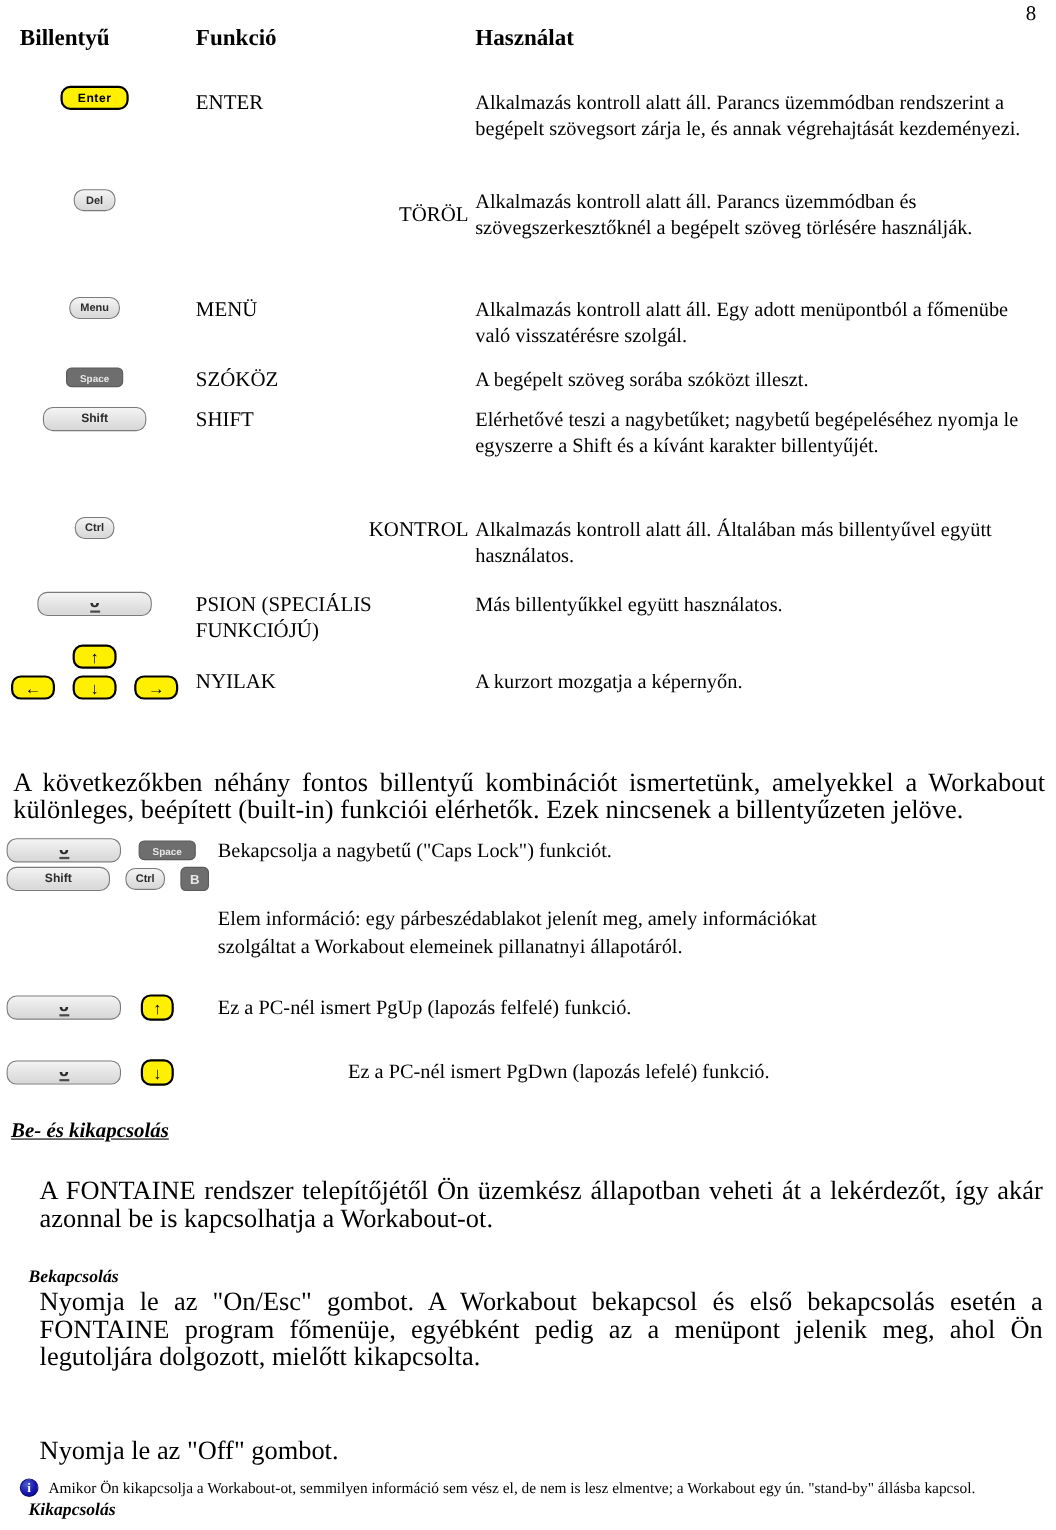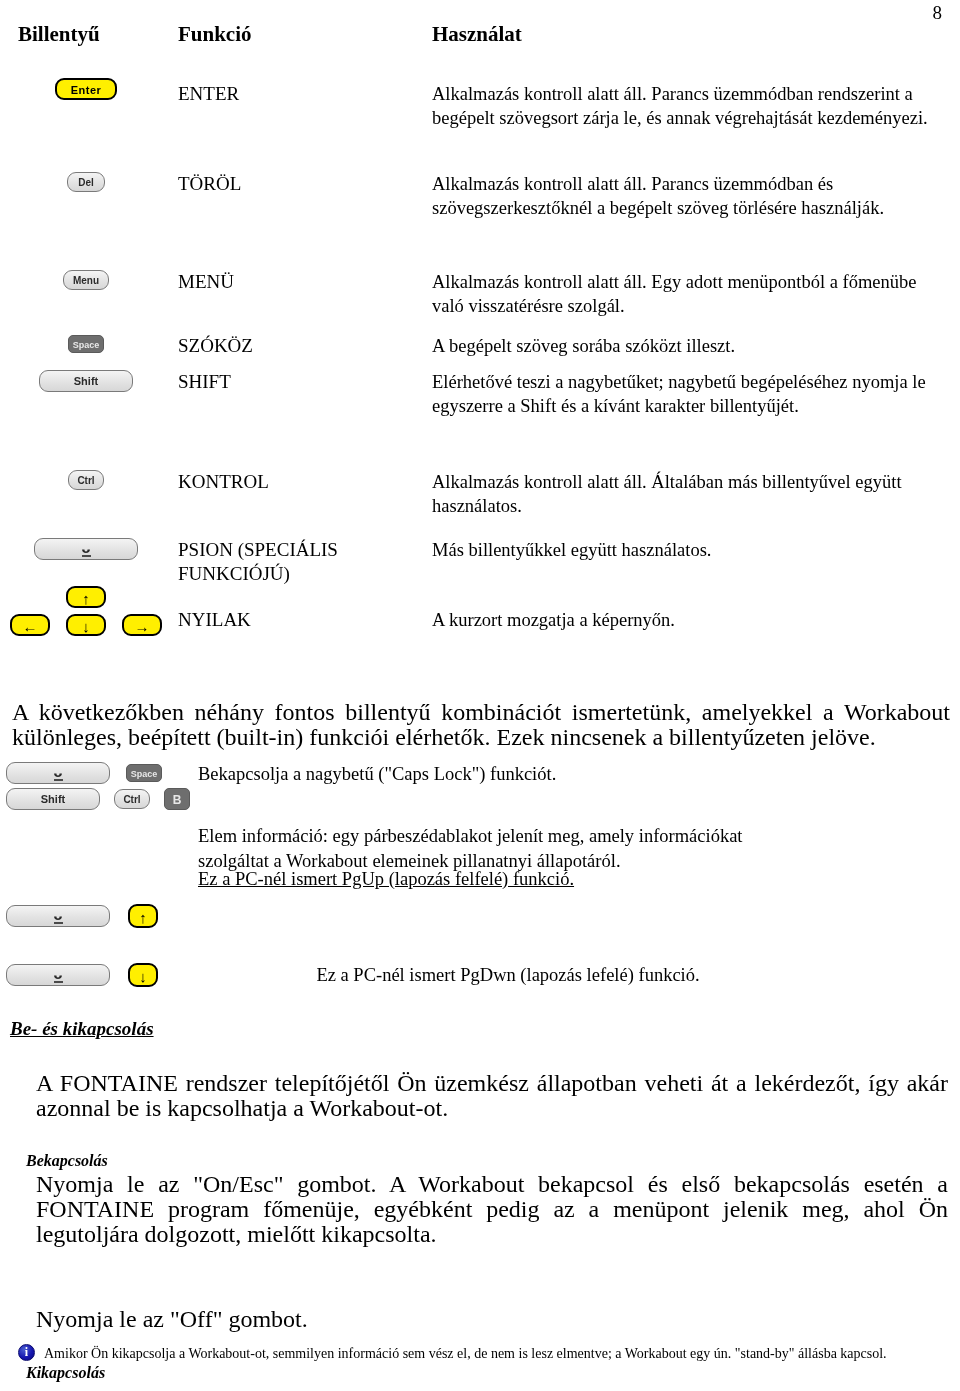--- a/index.html
+++ b/index.html
@@ -52,21 +52,21 @@
     border: 1px solid #5a5a5a;
     border-radius: 5px;
     color: #e8e8e8;
   }
 
   
   .k-enter { width: 62px; height: 22px; font-size: 11px; padding-top: 5px; letter-spacing: .5px; }
   .k-del   { width: 38px; height: 20px; font-size: 10px; padding-top: 5px; }
   .k-menu  { width: 46px; height: 20px; font-size: 10px; padding-top: 5px; }
   .k-ctrl  { width: 36px; height: 20px; font-size: 10px; padding-top: 5px; }
-  .k-space { width: 36px; height: 18px; font-size: 9px;  padding-top: 5px; }
+  .k-space { width: 52px; height: 18px; font-size: 9px;  padding-top: 5px; }
   .k-shift { width: 94px; height: 22px; font-size: 11px; padding-top: 5px; }
   .k-psion { width: 104px; height: 22px; font-size: 11px; padding-top: 2px; position: relative; }
   .k-arrow { width: 40px; height: 22px; font-size: 15px; padding-top: 3px; }
   .k-arrow-sm { width: 30px; height: 24px; font-size: 15px; padding-top: 4px; }
   .k-letter { width: 26px; height: 22px; font-size: 12px; padding-top: 5px; }
 
   .psion-glyph {
     display: block;
     line-height: 1;
     font-size: 13px;
@@ -201,21 +201,21 @@
     <span class="key key-yellow k-enter">Enter</span>
   </div>
   <div class="cell-func" style="top:4px;">ENTER</div>
   <div class="cell-use" style="top:4px;">Alkalmazás kontroll alatt áll. Parancs üzemmódban rendszerint a begépelt szövegsort zárja le, és annak végrehajtását kezdeményezi.</div>
 </div>
 
 <div class="row" style="top:172px;">
   <div class="cell-key">
     <span class="key key-gray-outline k-del">Del</span>
   </div>
-  <div class="cell-func" style="top:0px;">TÖRÖL</div>
+  <div class="cell-func" style="top:12px;text-align:right;">TÖRÖL</div>
   <div class="cell-use" style="top:0px;">Alkalmazás kontroll alatt áll. Parancs üzemmódban és szövegszerkesztőknél a begépelt szöveg törlésére használják.</div>
 </div>
 
 <div class="row" style="top:270px;">
   <div class="cell-key">
     <span class="key key-gray-outline k-menu">Menu</span>
   </div>
   <div class="cell-func" style="top:0px;">MENÜ</div>
   <div class="cell-use" style="top:0px;">Alkalmazás kontroll alatt áll. Egy adott menüpontból a főmenübe való visszatérésre szolgál.</div>
 </div>
@@ -233,21 +233,21 @@
     <span class="key key-gray-outline k-shift">Shift</span>
   </div>
   <div class="cell-func" style="top:0px;">SHIFT</div>
   <div class="cell-use" style="top:0px;">Elérhetővé teszi a nagybetűket; nagybetű begépeléséhez nyomja le egyszerre a Shift és a kívánt karakter billentyűjét.</div>
 </div>
 
 <div class="row" style="top:470px;">
   <div class="cell-key">
     <span class="key key-gray-outline k-ctrl">Ctrl</span>
   </div>
-  <div class="cell-func" style="top:0px;">KONTROL</div>
+  <div class="cell-func" style="top:0px;text-align:right;">KONTROL</div>
   <div class="cell-use" style="top:0px;">Alkalmazás kontroll alatt áll. Általában más billentyűvel együtt használatos.</div>
 </div>
 
 <div class="row" style="top:538px;">
   <div class="cell-key">
     <span class="key key-gray-outline k-psion">
       <span class="psion-glyph">ᴗ</span>
       <span class="psion-bar"></span>
     </span>
   </div>
@@ -284,21 +284,21 @@
 </div>
 <div class="combo-text" style="top:824px; left:198px; width:580px;">Elem információ: egy párbeszédablakot jelenít meg, amely információkat szolgáltat a Workabout elemeinek pillanatnyi állapotáról.</div>
 
 <div class="combo-keys" style="top:904px; left:6px;">
   <span class="key key-gray-outline k-psion">
     <span class="psion-glyph">ᴗ</span>
     <span class="psion-bar"></span>
   </span>
   <span class="key key-yellow k-arrow-sm" style="margin-left:14px;">↑</span>
 </div>
-<div class="combo-text" style="top:867px; left:198px; width:620px;text-decoration:underline;">Ez a PC-nél ismert PgUp (lapozás felfelé) funkció.</div>
+<div class="combo-text" style="top:905px; left:198px; width:620px;">Ez a PC-nél ismert PgUp (lapozás felfelé) funkció.</div>
 
 <div class="combo-keys" style="top:963px; left:6px;">
   <span class="key key-gray-outline k-psion">
     <span class="psion-glyph">ᴗ</span>
     <span class="psion-bar"></span>
   </span>
   <span class="key key-yellow k-arrow-sm" style="margin-left:14px;">↓</span>
 </div>
 <div class="combo-text" style="top:963px; left:198px; width:620px;text-align:center;">Ez a PC-nél ismert PgDwn (lapozás lefelé) funkció.</div>
 

